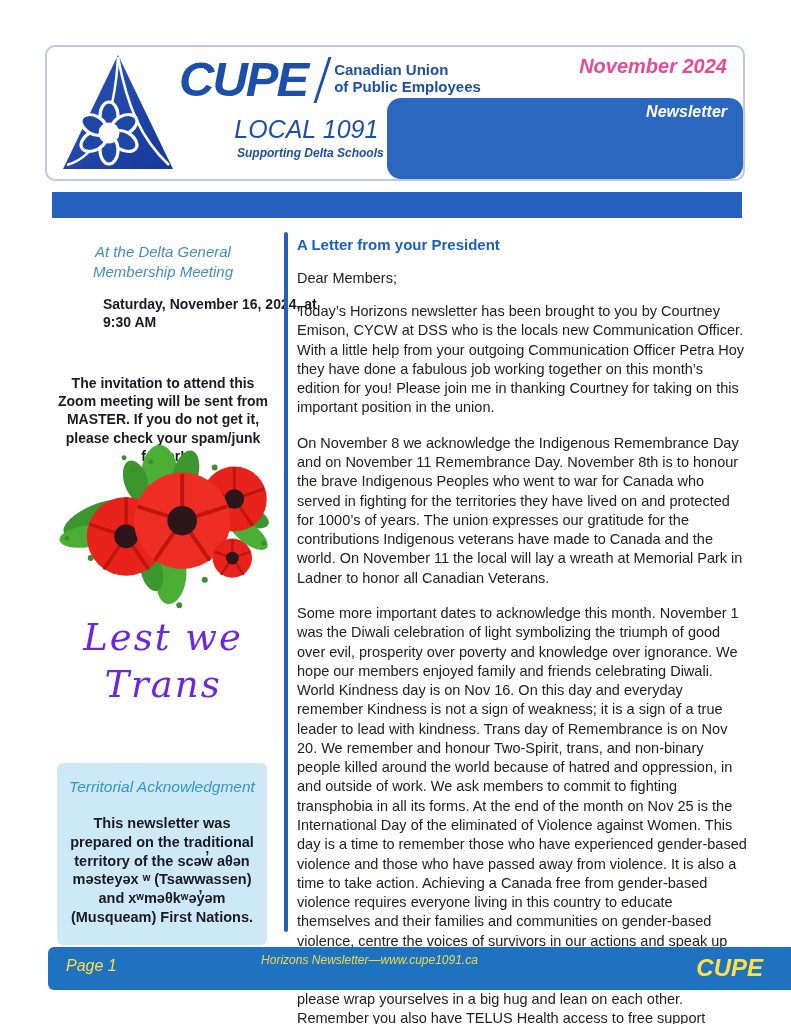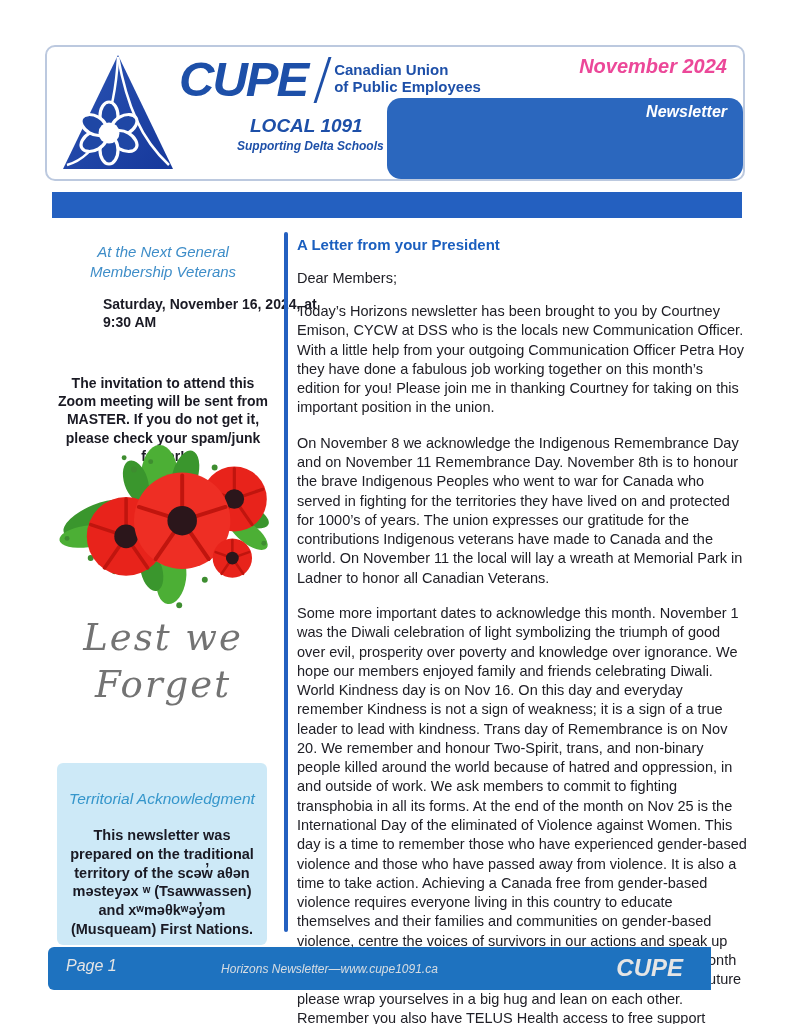--- a/index.html
+++ b/index.html
@@ -7,57 +7,57 @@
         font-family:"Liberation Sans",sans-serif;margin:0 auto;}
   
   .header-box{position:absolute;left:45px;top:45px;width:700px;height:136px;background:#ffffff;
               border:2px solid #bcc9df;border-radius:10px;box-sizing:border-box;}
   .logo-svg{position:absolute;left:10px;top:4px;}
   .wordmark-row{position:absolute;left:132px;top:8px;display:flex;align-items:flex-start;}
   .cupe-word{font-size:49px;font-weight:bold;font-style:italic;color:#1d4fa8;letter-spacing:-2px;line-height:1;}
   .slash{width:3px;height:46px;background:#1d4fa8;transform:skewX(-18deg);margin:2px 10px 0 14px;}
   .org-lines{font-size:15px;font-weight:bold;color:#1d4fa8;line-height:1.15;margin-top:6px;}
   .local-block{position:absolute;left:182px;top:68px;text-align:center;color:#1d4fa8;}
-  .local-name{font-size:19px;font-weight:bold;font-style:italic;letter-spacing:0px;text-align:center;}
+  .local-name{font-size:25px;font-weight:normal;font-style:italic;letter-spacing:0px;text-align:center;}
   .tagline{font-size:12px;font-weight:bold;font-style:italic;margin-top:2px;margin-left:8px;}
   .issue-date{position:absolute;right:16px;top:8px;font-size:20px;font-weight:bold;font-style:italic;color:#ec4899;}
   .horizons-box{position:absolute;right:0px;bottom:0px;width:356px;height:81px;background:#2b67be;
                 border-radius:14px;color:#ffffff;}
   .newsletter-label{position:absolute;right:16px;top:5px;font-size:16px;font-weight:bold;font-style:italic;}
   .horizons-title{position:absolute;left:12px;top:14px;font-size:56px;font-weight:bold;letter-spacing:0px;line-height:1;}
   .divider-bar{position:absolute;left:52px;top:192px;width:690px;height:26px;background:#2460c0;}
   
   .sidebar{position:absolute;left:55px;top:242px;width:216px;height:705px;}
   .sb-heading{position:absolute;top:0px;left:0;width:100%;text-align:center;font-style:italic;
               font-size:15px;color:#3e8dc8;line-height:1.35;}
   .sb-datetime{position:absolute;top:53px;left:0;width:100%;text-align:left;font-weight:bold;
                font-size:14px;color:#1a1a24;line-height:1.3;margin-left:48px;}
   .sb-p1{position:absolute;top:88px;left:0;width:100%;text-align:center;font-weight:bold;
          font-size:14px;color:#1a1a24;line-height:1.3;}
   .sb-p2{position:absolute;top:132px;left:0;width:100%;text-align:center;font-weight:bold;
          font-size:14px;color:#1a1a24;line-height:1.3;}
   .poppy-wrap{position:absolute;top:198px;left:0px;width:216px;text-align:center;}
   .script-text{position:absolute;top:372px;left:0;width:100%;text-align:center;
-               font-family:"DejaVu Serif",serif;font-style:italic;font-size:37px;color:#737373;
+               font-family:"DejaVu Serif",serif;font-style:italic;font-size:37px;color:#6d28d9;
                line-height:1.28;letter-spacing:2px;}
   .terr-box{position:absolute;top:521px;left:2px;width:210px;height:182px;background:#cde9f7;
-            border-radius:6px;box-sizing:border-box;padding:26px 8px 0 8px;text-align:center;}
+            border-radius:6px;box-sizing:border-box;padding:14px 8px 0 8px;text-align:center;}
   .terr-heading{font-style:italic;font-size:15.5px;color:#3596cb;line-height:1.35;}
   .terr-body{margin-top:16px;font-weight:bold;font-size:14.5px;color:#1a1a24;line-height:1.3;}
   .v-line{position:absolute;left:284px;top:232px;width:4px;height:700px;background:#2460c0;border-radius:2px;}
   
   .main-col{position:absolute;left:297px;top:236px;width:452px;color:#202027;}
   .main-heading{font-size:15px;font-weight:bold;color:#1b5fbf;}
   .salutation{margin-top:17px;font-size:14.5px;}
   .main-col p.body-para{margin:16px 0 0 0;font-size:14.5px;line-height:1.33;}
   
-  .footer-bar{position:absolute;left:48px;top:947px;width:663px;height:43px;background:#1e72bf;
-              border-radius:6px 0 0 6px;color:#e5e5e5;text-decoration:underline;}
+  .footer-bar{position:absolute;left:48px;top:947px;width:743px;height:43px;background:#1e72bf;
+              border-radius:6px 0 0 6px;color:#fde047;text-decoration:underline;}
   .footer-page{position:absolute;left:18px;top:10px;font-size:16px;font-style:italic;}
-  .footer-center{position:absolute;left:0;right:100px;top:15px;text-align:center;font-size:12px;font-style:italic;opacity:.92;}
+  .footer-center{position:absolute;left:0;right:100px;top:6px;text-align:center;font-size:12px;font-style:italic;opacity:.92;}
   .footer-logo{position:absolute;right:28px;top:7px;font-size:24px;font-weight:bold;font-style:italic;letter-spacing:0px;}
 </style>
 </head>
 <body>
 
 <div class="page">
 
   <div class="header-box">
     <svg class="logo-svg" width="122" height="126" viewBox="0 0 122 126">
       <defs>
@@ -99,21 +99,21 @@
     <div class="issue-date">November 2024</div>
 
     <div class="horizons-box">
       <div class="newsletter-label">Newsletter</div>
     </div>
   </div>
 
   <div class="divider-bar"></div>
 
   <div class="sidebar">
-    <div class="sb-heading">At the Next General Membership Veterans</div>
+    <div class="sb-heading">At the Delta General Membership Meeting</div>
     <div class="sb-datetime">Saturday, November 16, 2024, at 9:30 AM</div>
     <div class="sb-p2">The invitation to attend this Zoom meeting will be sent from MASTER. If you do not get it, please check your spam/junk folder!</div>
 
     <div class="poppy-wrap">
       <svg width="212" height="182" viewBox="0 0 215 185">
 
         <g>
           <ellipse cx="42" cy="80" rx="38" ry="15" fill="#3a962d" transform="rotate(-22 42 80)"></ellipse>
           <ellipse cx="30" cy="98" rx="28" ry="11" fill="#4caf35" transform="rotate(-8 30 98)"></ellipse>
           <ellipse cx="104" cy="38" rx="19" ry="33" fill="#4caf35"></ellipse>
@@ -184,21 +184,21 @@
                <line x1="178" y1="120" x2="161" y2="114"></line>
               </g>
              <circle cx="178" cy="120" r="6.5" fill="#2b161b"></circle>
             </g>
         </g>
       </svg>
     </div>
 
     <div class="script-text">
       <span>Lest we</span><br>
-      <span>Forget</span>
+      <span>Trans</span>
     </div>
 
     <div class="terr-box">
       <div class="terr-heading">Territorial Acknowledgment</div>
       <div class="terr-body">This newsletter was prepared on the traditional territory of the scəw̓ aθən məsteyəx ʷ (Tsawwassen) and xʷməθkʷəy̓əm (Musqueam) First Nations.</div>
     </div>
   </div>
 
   <div class="v-line"></div>
 

